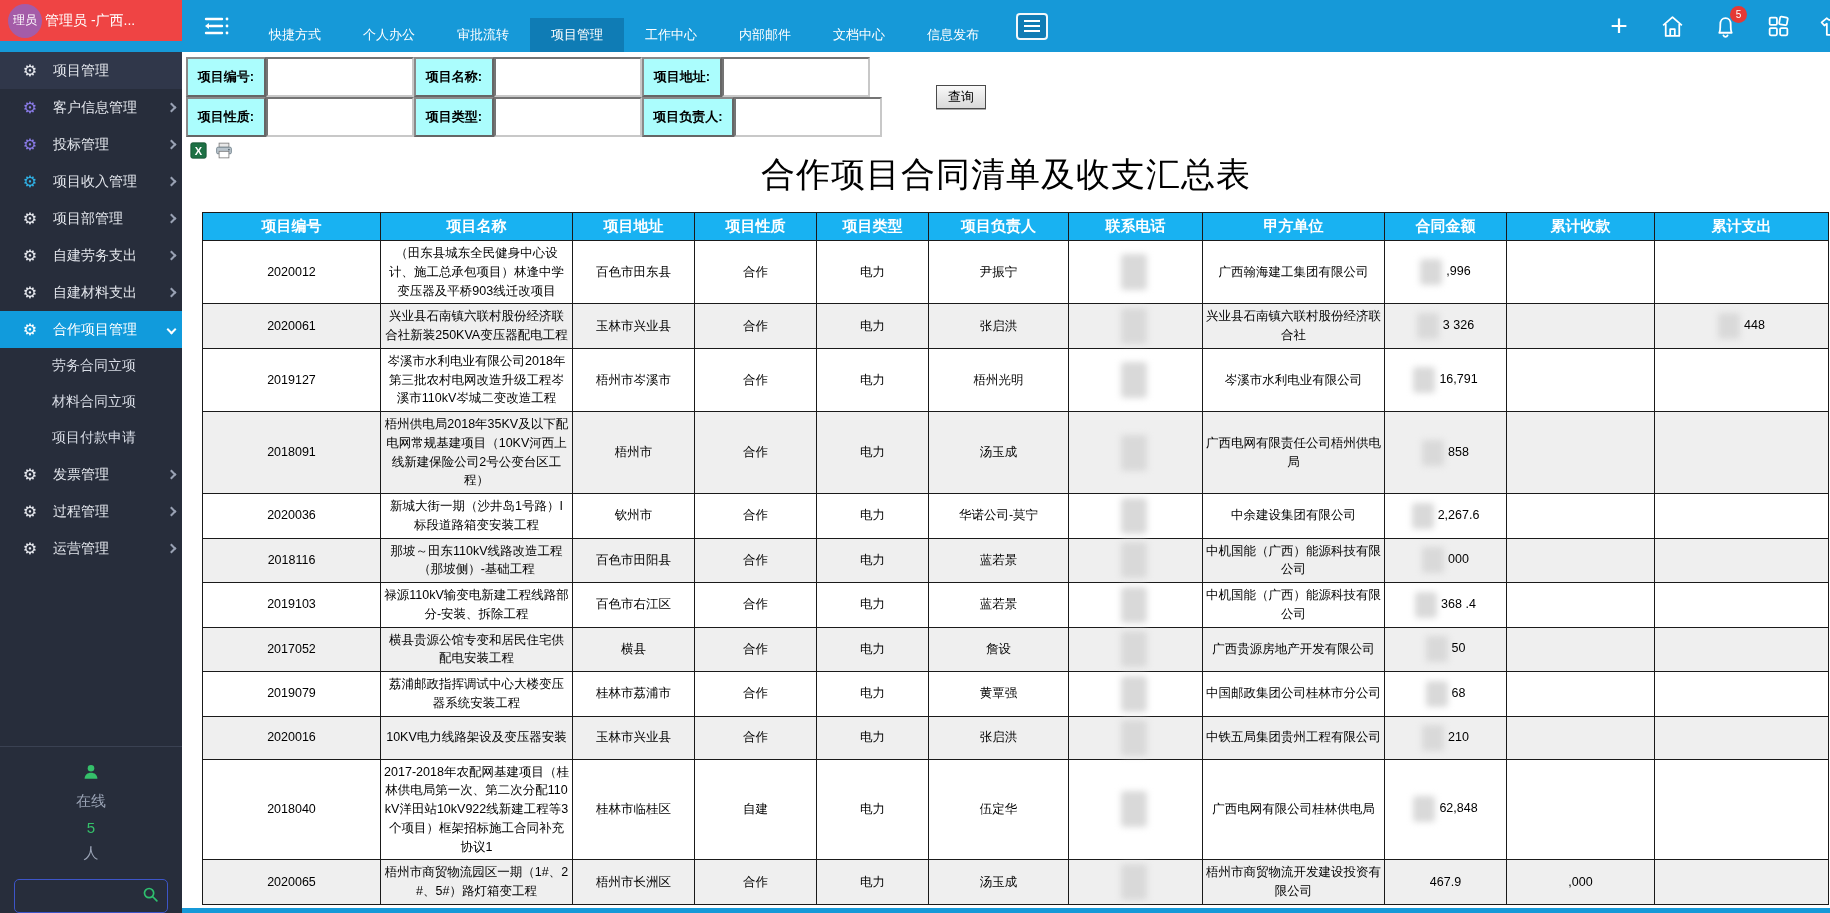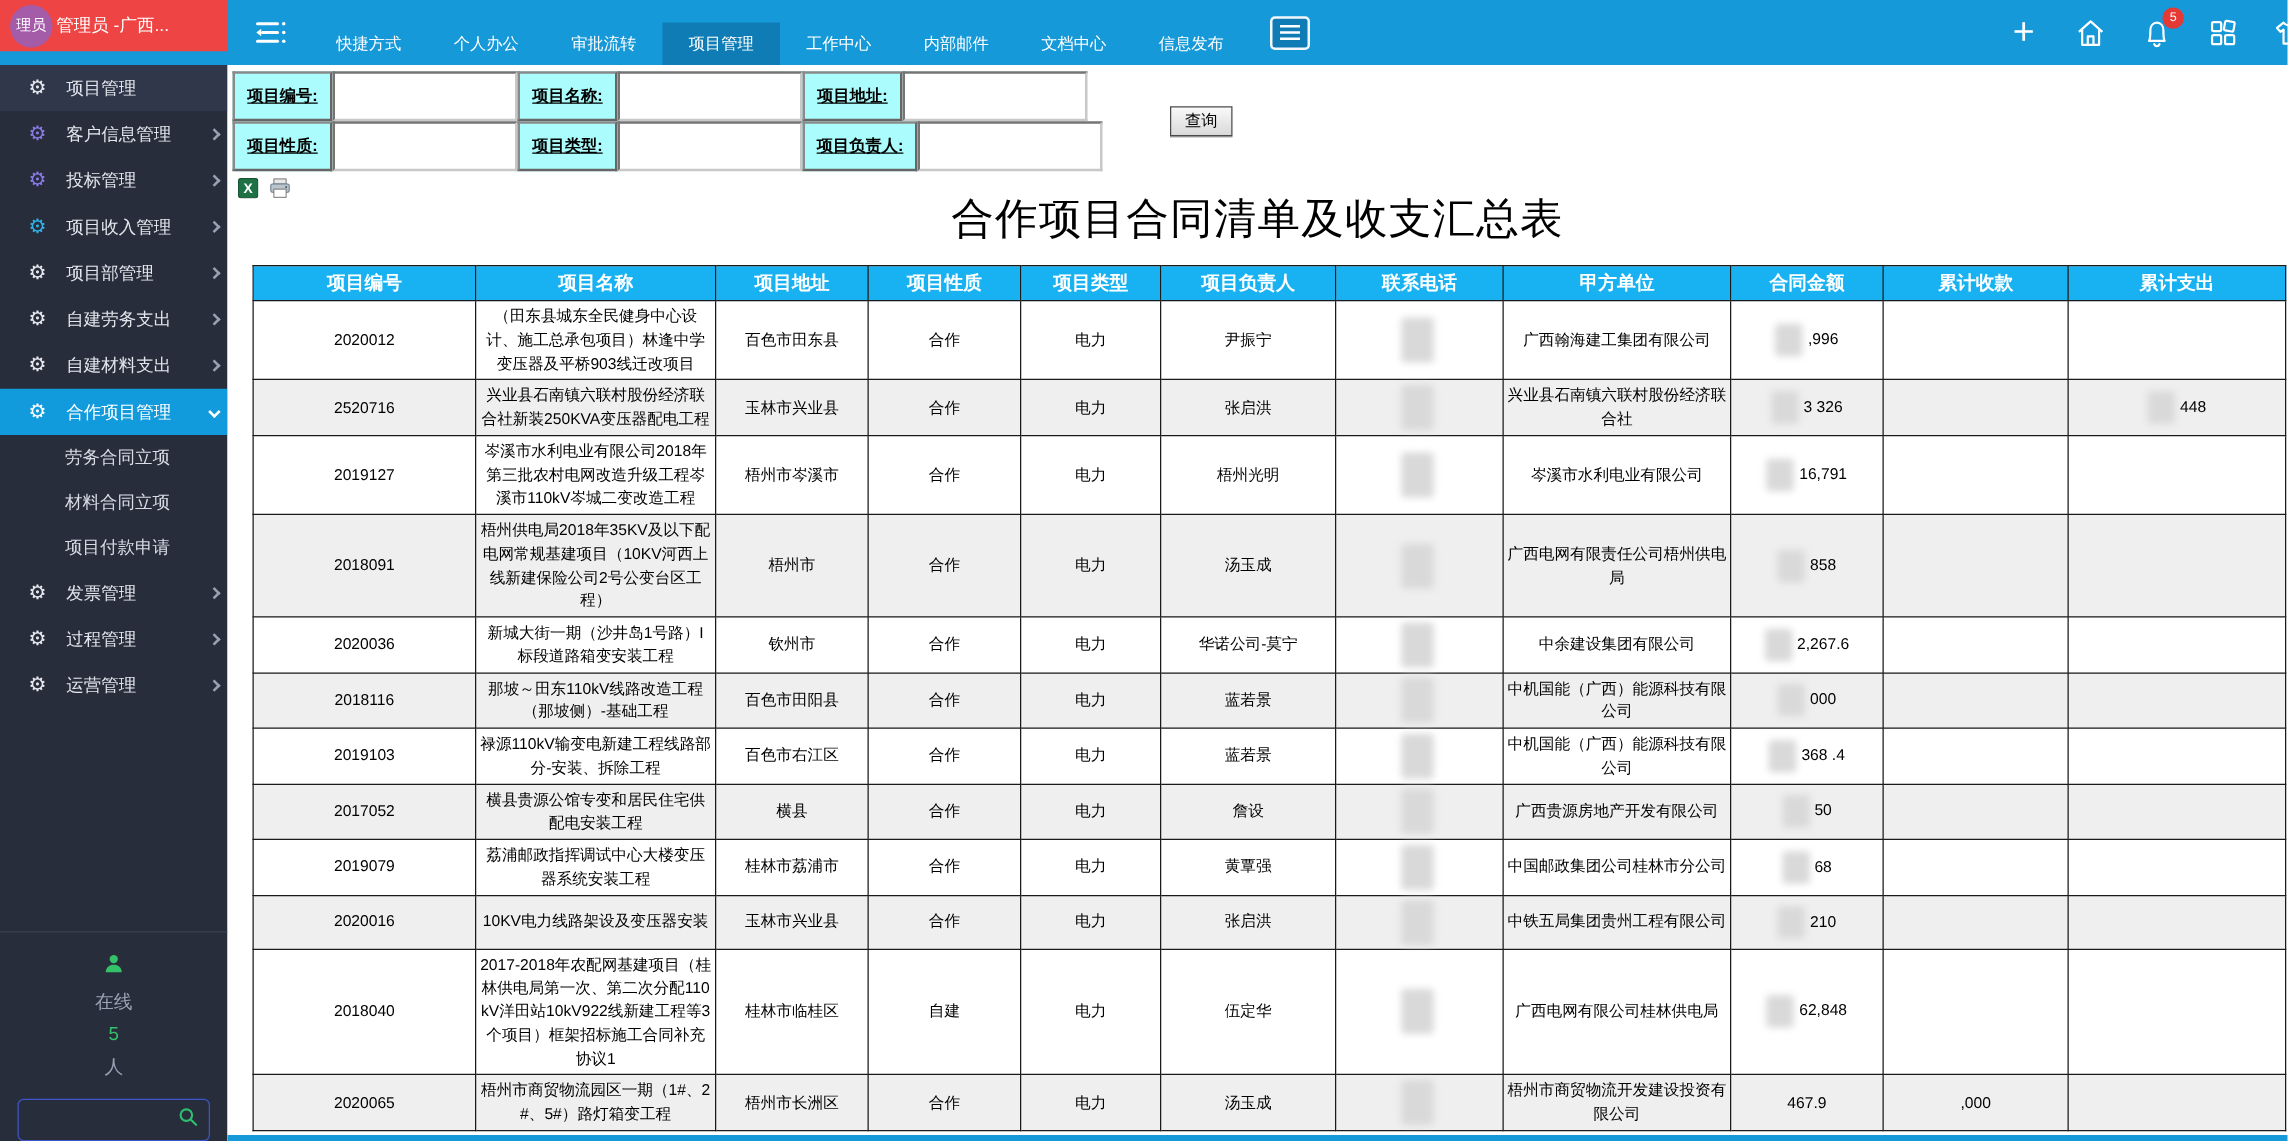--- a/index.html
+++ b/index.html
@@ -35,21 +35,21 @@
   .sub-item.active { background:#119BDC; color:#fff; }
   .side-bottom { flex:0 0 118px; border-top:1px solid #3A4152; padding:16px 14px 0 14px; }
   .online-row { display:flex; align-items:center; gap:8px; font-size:15px; color:#9AA3B5;flex-direction:column; }
   .online-count { color:#35C06A; }
   .side-search { margin-top:16px; height:34px; border:1px solid #3D55C8; border-radius:5px; display:flex; align-items:center; background:transparent; padding:0 8px; }
   .side-search input { flex:1; background:transparent; border:none; outline:none; color:#cfd4e0; font-size:13px; width:100px; }
 
   
   .content { position:absolute; top:52px; left:182px; width:1648px; height:861px; background:#fff; overflow:hidden; }
 
-  .search-form { position:relative; padding:5px 0 0 4px; height:86px;text-decoration:underline; }
+  .search-form { position:relative; padding:5px 0 0 4px; height:86px; }
   .form-row { display:flex; height:40px; }
   .fpair { display:flex; }
   .flabel { width:80px; background:#ABFDFD; border:2px solid #8a8a8a; border-right-color:#666; border-bottom-color:#666; font-size:13px; font-weight:bold; color:#000; display:flex; align-items:center; justify-content:center; white-space:nowrap; }
   .fpair.wide .flabel { width:92px; }
   .finput { width:148px; border:2px inset #c8c8c8; background:#fff; font-size:13px; padding:0 4px; outline:none; }
   .query-btn { position:absolute; left:754px; top:33px; font-size:13px; padding:2px 11px; border:1px solid #4a4a4a; background:linear-gradient(#f9f9f9,#d9d9d9); cursor:pointer; box-shadow:0 1px 0 #aaa; }
 
   .title-band { position:relative; height:74px; }
   .export-icons { position:absolute; left:8px; top:4px; display:flex; gap:8px; }
   .report-title { text-align:center; font-family:"Liberation Serif","DejaVu Serif",serif; font-size:34px; color:#000; padding-top:14px; letter-spacing:1px; }
@@ -312,21 +312,21 @@
           <td>合作</td>
           <td>电力</td>
           <td>尹振宁</td>
           <td><span class="blob ph"></span></td>
           <td>广西翰海建工集团有限公司</td>
           <td><span class="blob"></span>,996</td>
           <td></td>
           <td></td>
         </tr>
         <tr class="odd">
-          <td>2520716</td>
+          <td>2020061</td>
           <td>兴业县石南镇六联村股份经济联合社新装250KVA变压器配电工程</td>
           <td>玉林市兴业县</td>
           <td>合作</td>
           <td>电力</td>
           <td>张启洪</td>
           <td><span class="blob ph"></span></td>
           <td>兴业县石南镇六联村股份经济联合社</td>
           <td><span class="blob"></span>3 326</td>
           <td></td>
           <td><span class="blob"></span>448</td>

